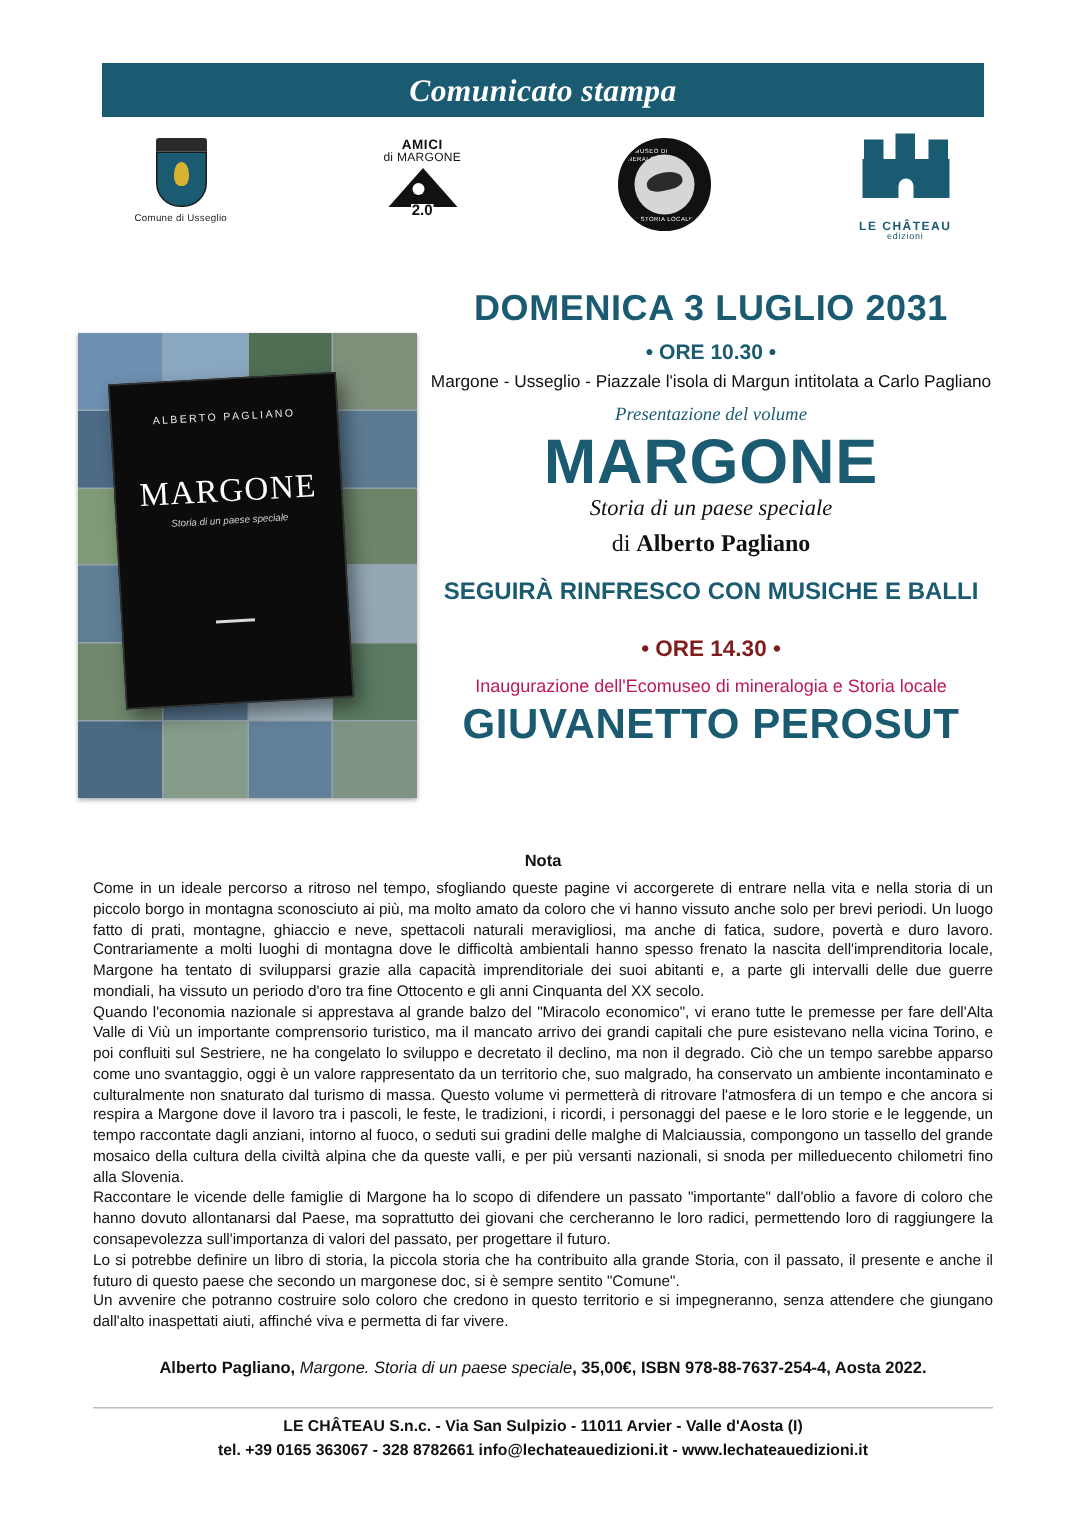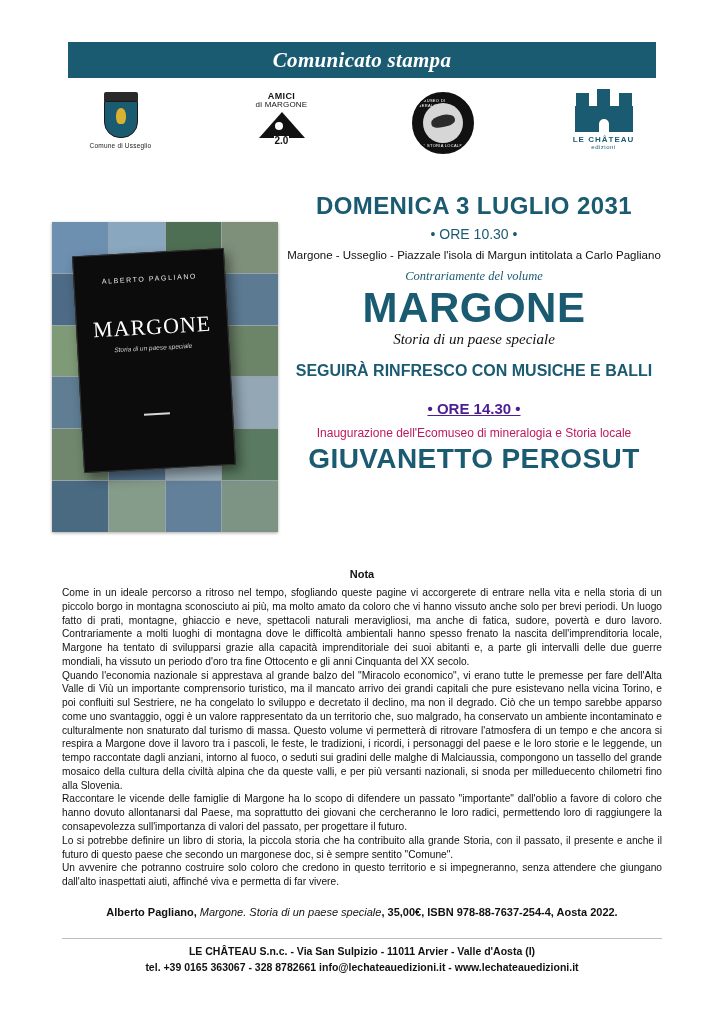--- a/index.html
+++ b/index.html
@@ -214,21 +214,21 @@
     bottom: 0; left: 24px;
     width: 10px; height: 13px;
     background: #ffffff;
     border-radius: 5px 5px 0 0;
   }
   .chateau .name {
     font-size: 8px;
     font-weight: bold;
     letter-spacing: 1px;
     color: #1b5b72;
-    margin-top: 3px;
+    margin-top: 14px;
     text-align: center;
   }
   .chateau .sub {
     font-size: 6px;
     color: #1b5b72;
     letter-spacing: .5px;
   }
 
   
   .cover-wrap {
@@ -300,21 +300,21 @@
   }
   .ev-date {
     font-family: "Liberation Sans", sans-serif;
     font-weight: bold;
     font-size: 24px;
     color: #1b5b72;
     letter-spacing: .4px;
   }
   .ev-time1 {
     margin-top: 6px;
-    font-weight: normal;
+    font-weight: bold;
     font-size: 14px;
     color: #1b5b72;
   }
   .ev-place {
     margin-top: 7px;
     font-size: 11.5px;
     color: #111;
   }
   .ev-presentazione {
     margin-top: 8px;
@@ -349,22 +349,21 @@
   .ev-rinfresco {
     margin-top: 14px;
     font-weight: bold;
     font-size: 16px;
     color: #1b5b72;
   }
   .ev-time2 {
     margin-top: 20px;
     font-weight: bold;
     font-size: 15px;
-    color: #4c1d95;
-    text-decoration: underline;
+    color: #7f1d1d;
   }
   .ev-inaug {
     margin-top: 9px;
     font-size: 12px;
     color: #be185d;
   }
   .ev-museum {
     margin-top: 3px;
     font-weight: bold;
     font-size: 28px;
@@ -516,23 +515,26 @@
       <div class="btitle">MARGONE</div>
       <div class="bsub">Storia di un paese speciale</div>
       <div class="dash"></div>
     </div>
   </div>
 
   <div class="event">
     <div class="ev-date">DOMENICA 3 LUGLIO 2031</div>
     <div class="ev-time1">• ORE 10.30 •</div>
     <div class="ev-place">Margone - Usseglio - Piazzale l'isola di Margun intitolata a Carlo Pagliano</div>
-    <div class="ev-presentazione">Contrariamente del volume</div>
+    <div class="ev-presentazione">Presentazione del volume</div>
     <div class="ev-title">MARGONE</div>
     <div class="ev-subtitle">Storia di un paese speciale</div>
+    <div class="ev-author">
+      <span>di </span><b>Alberto Pagliano</b>
+    </div>
     <div class="ev-rinfresco">SEGUIRÀ RINFRESCO CON MUSICHE E BALLI</div>
     <div class="ev-time2">• ORE 14.30 •</div>
     <div class="ev-inaug">Inaugurazione dell'Ecomuseo di mineralogia e Storia locale</div>
     <div class="ev-museum">GIUVANETTO PEROSUT</div>
   </div>
 
   <div class="nota-head">Nota</div>
   <div class="nota-body">
     <p>Come in un ideale percorso a ritroso nel tempo, sfogliando queste pagine vi accorgerete di entrare nella vita e nella storia di un piccolo borgo in montagna sconosciuto ai più, ma molto amato da coloro che vi hanno vissuto anche solo per brevi periodi. Un luogo fatto di prati, montagne, ghiaccio e neve, spettacoli naturali meravigliosi, ma anche di fatica, sudore, povertà e duro lavoro. Contrariamente a molti luoghi di montagna dove le difficoltà ambientali hanno spesso frenato la nascita dell'imprenditoria locale, Margone ha tentato di svilupparsi grazie alla capacità imprenditoriale dei suoi abitanti e, a parte gli intervalli delle due guerre mondiali, ha vissuto un periodo d'oro tra fine Ottocento e gli anni Cinquanta del XX secolo.</p>
     <p>Quando l'economia nazionale si apprestava al grande balzo del "Miracolo economico", vi erano tutte le premesse per fare dell'Alta Valle di Viù un importante comprensorio turistico, ma il mancato arrivo dei grandi capitali che pure esistevano nella vicina Torino, e poi confluiti sul Sestriere, ne ha congelato lo sviluppo e decretato il declino, ma non il degrado. Ciò che un tempo sarebbe apparso come uno svantaggio, oggi è un valore rappresentato da un territorio che, suo malgrado, ha conservato un ambiente incontaminato e culturalmente non snaturato dal turismo di massa. Questo volume vi permetterà di ritrovare l'atmosfera di un tempo e che ancora si respira a Margone dove il lavoro tra i pascoli, le feste, le tradizioni, i ricordi, i personaggi del paese e le loro storie e le leggende, un tempo raccontate dagli anziani, intorno al fuoco, o seduti sui gradini delle malghe di Malciaussia, compongono un tassello del grande mosaico della cultura della civiltà alpina che da queste valli, e per più versanti nazionali, si snoda per milleduecento chilometri fino alla Slovenia.</p>

